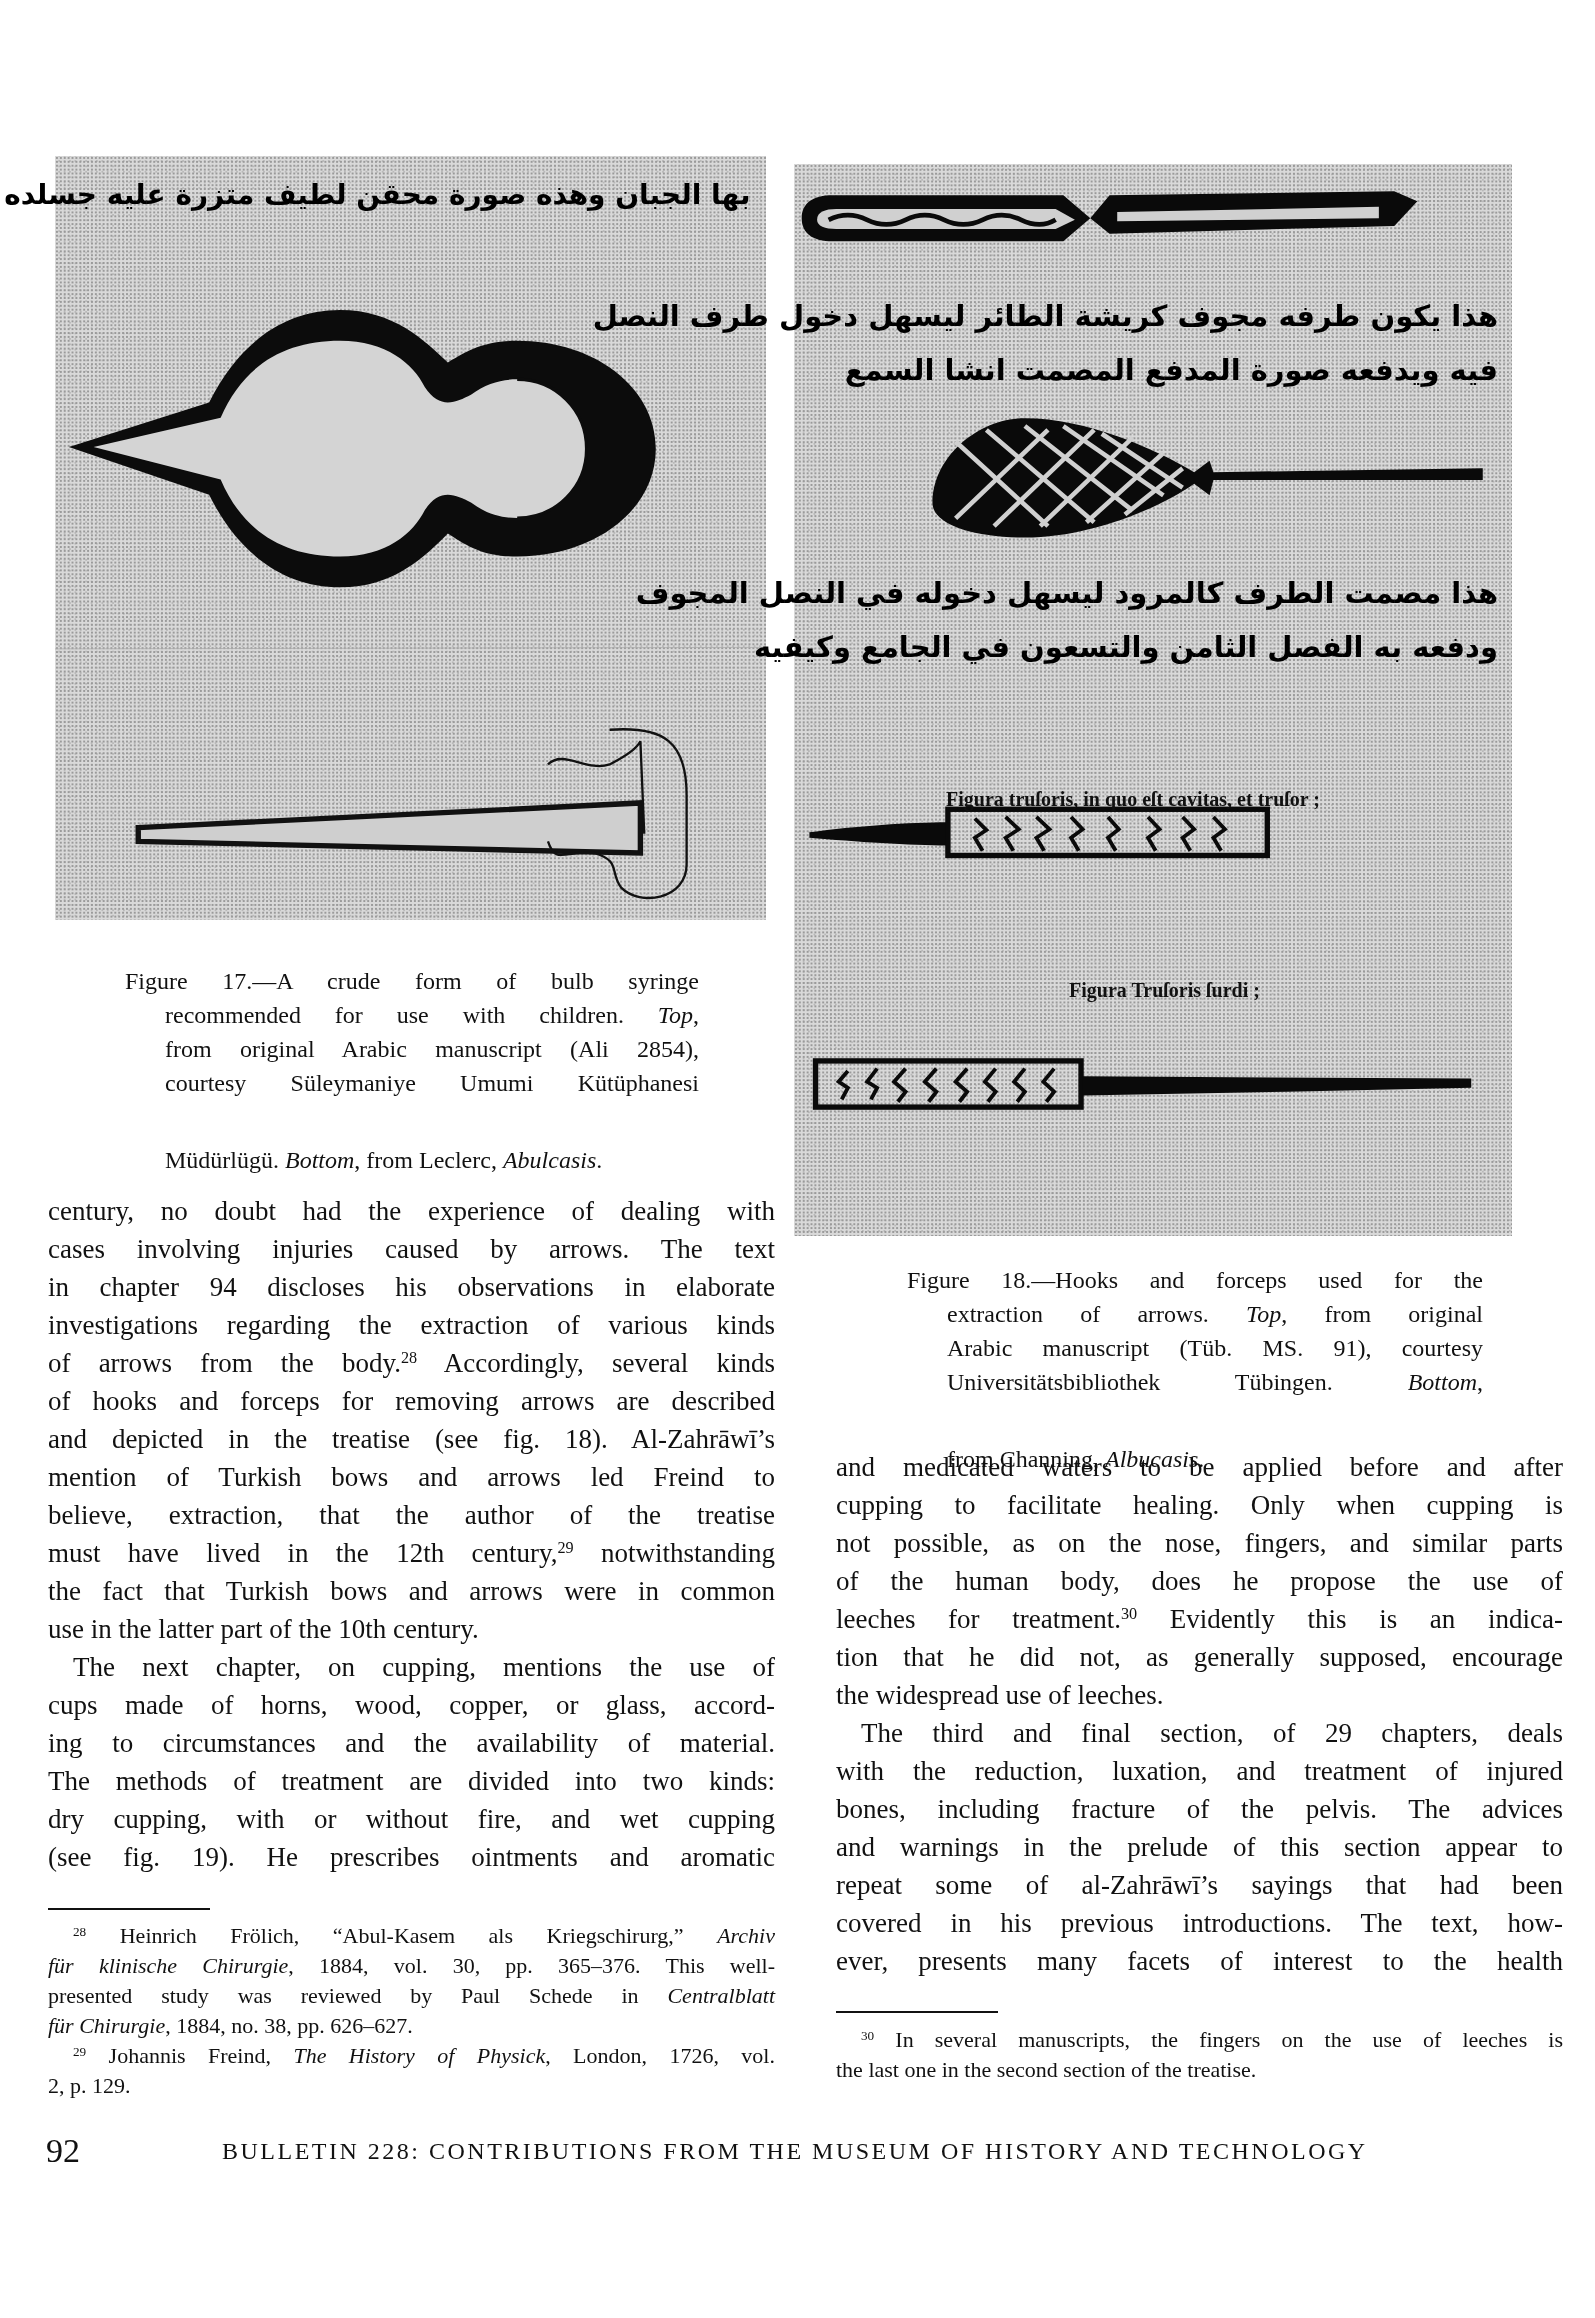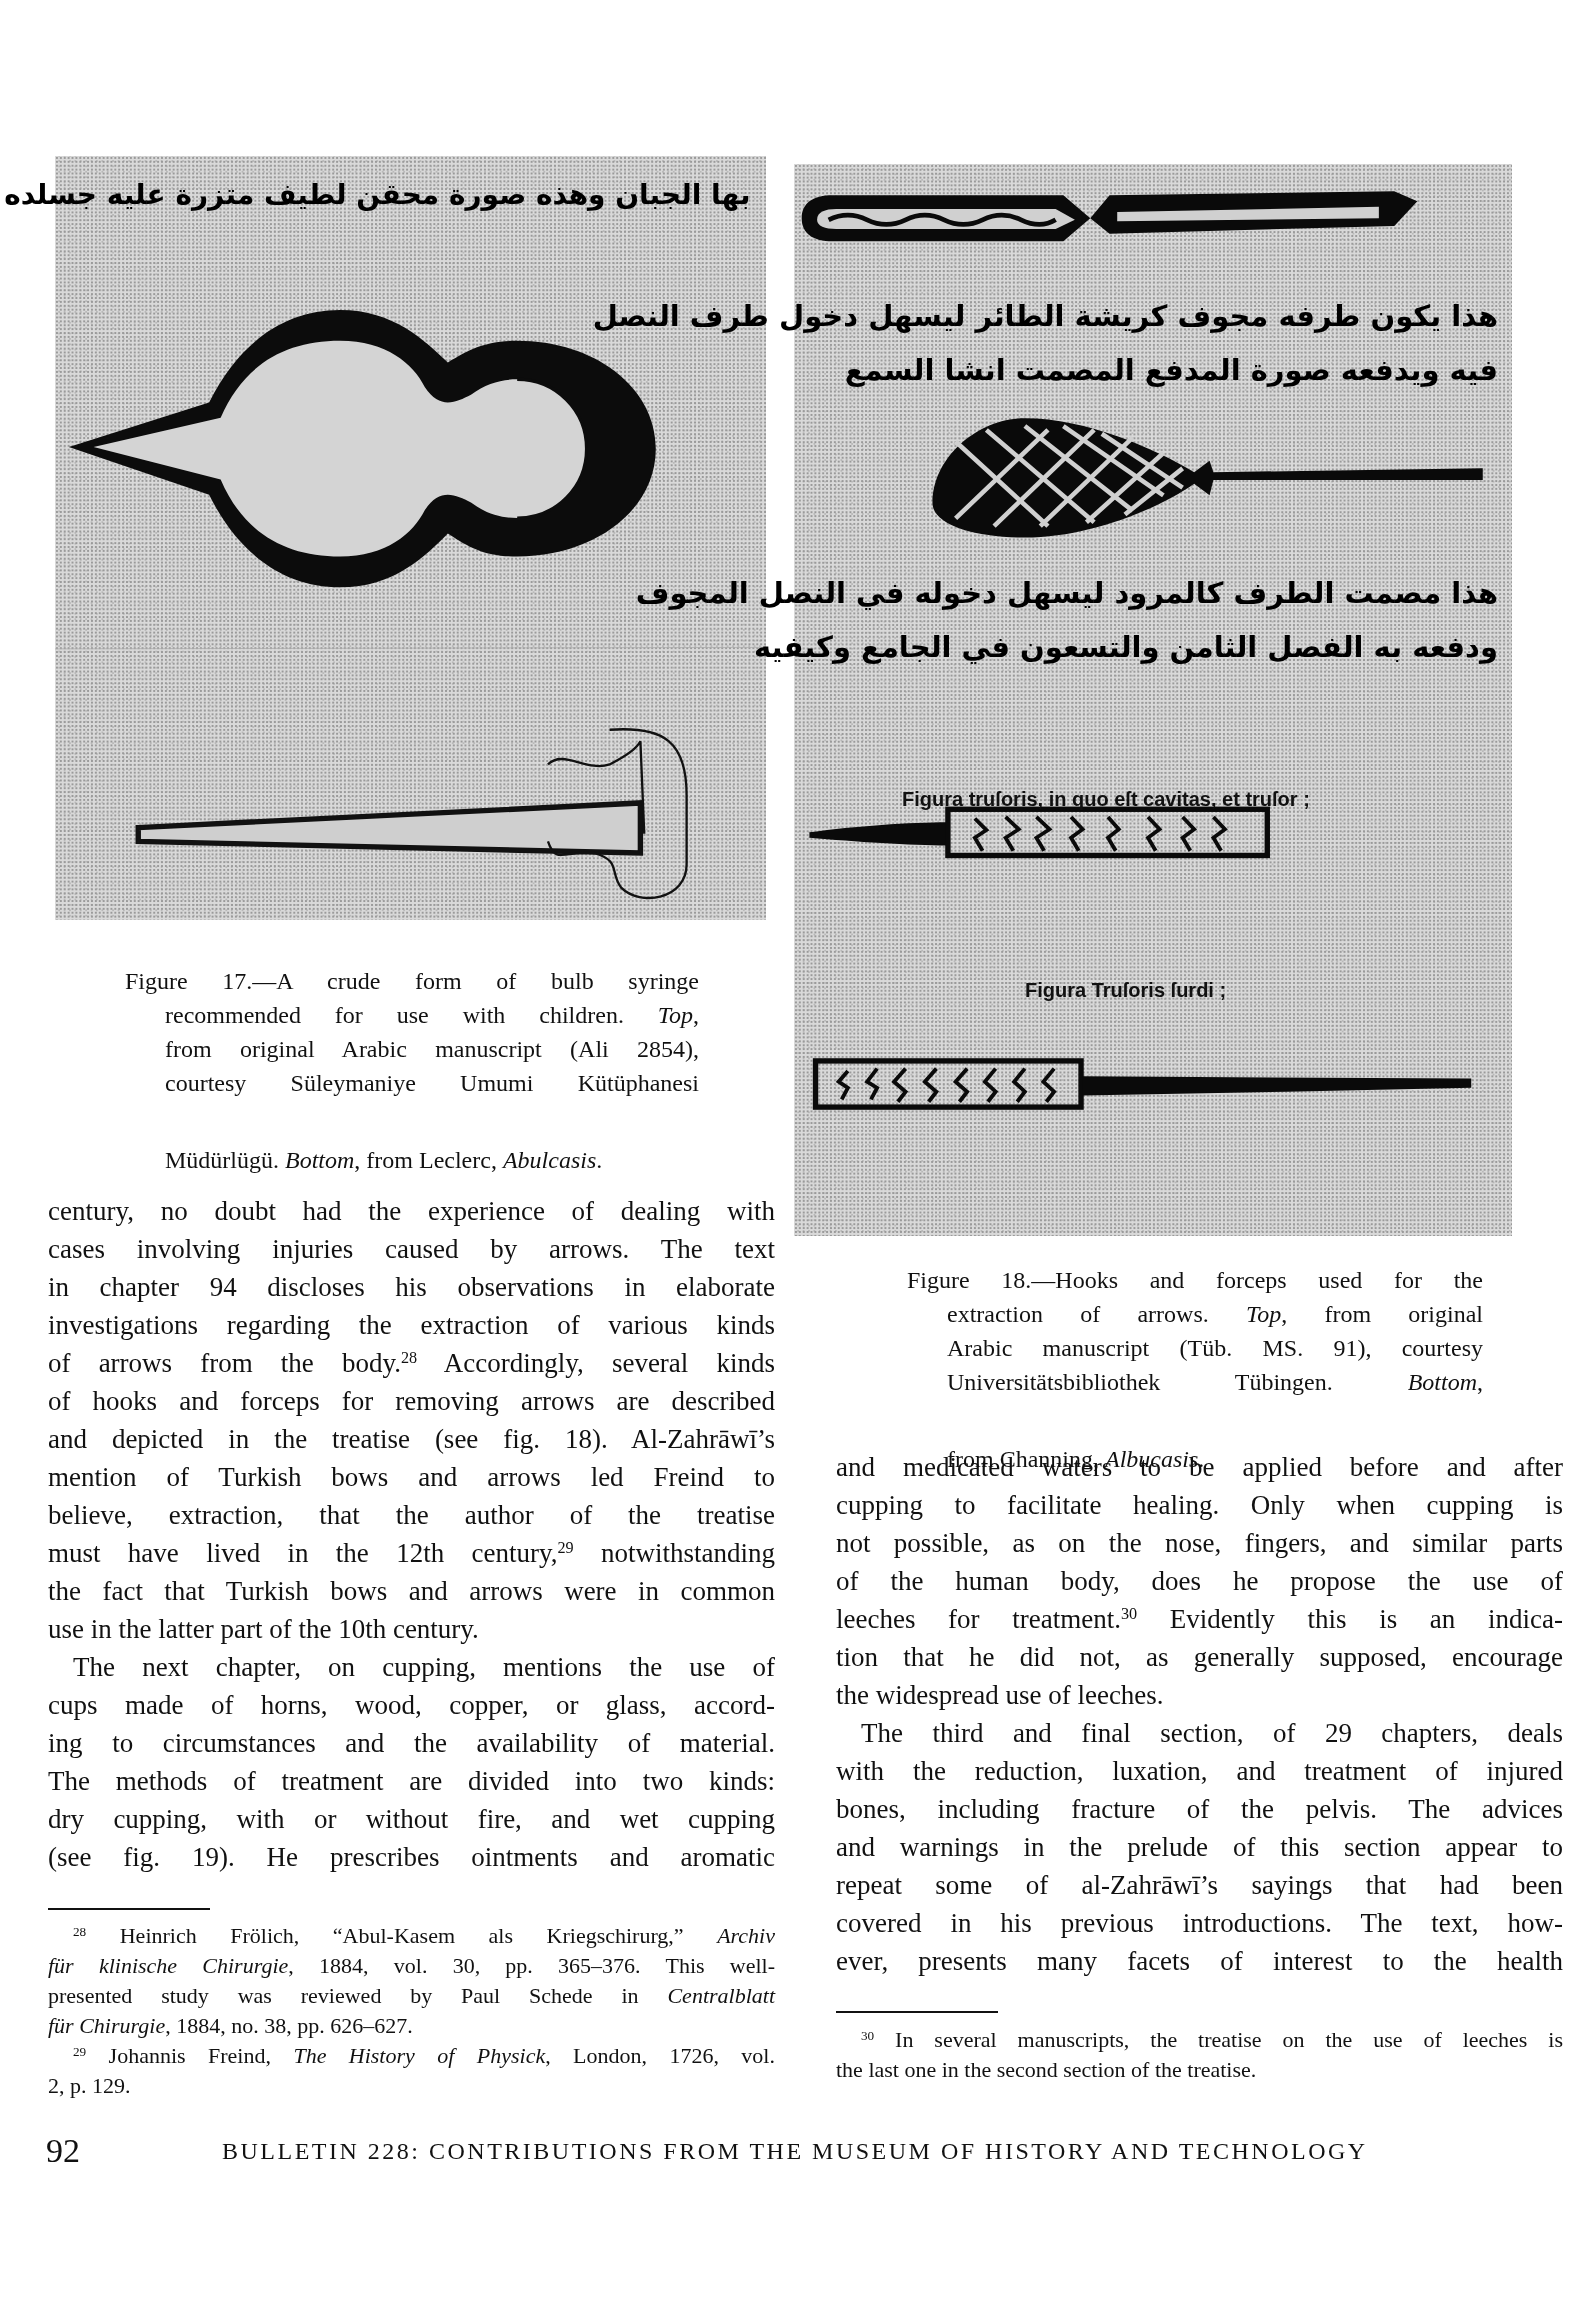--- a/index.html
+++ b/index.html
@@ -10,22 +10,22 @@
   .plate { position: absolute; background-color: #d9d9d9;
     background-image:
       radial-gradient(#9a9a9a 0.7px, transparent 1px),
       radial-gradient(#b5b5b5 0.6px, transparent 0.9px);
     background-size: 3.9px 3.9px, 5.4px 5.4px;
     background-position: 0 0, 1.5px 2.3px; }
   .plate svg { position: absolute; left: 0; top: 0; width: 100%; height: 100%; }
 
   .arabic { position: absolute; font-family: "DejaVu Sans", sans-serif; font-weight: bold;
             direction: rtl; color: #000; white-space: nowrap; }
-  .latin-cap { position: absolute; font-family: Liberation Sans, sans-serif; font-weight: bold;
-               color: #111; white-space: nowrap; }
+  .latin-cap { position: absolute; font-family: Liberation Serif, serif; font-weight: bold;
+               color: #111; white-space: nowrap; margin-left: 44px; }
 
   .caption { position: absolute; font-size: 24px; line-height: 34px; text-align: justify;
              text-align-last: left; hyphens: none; }
   .cap-line { display: block; text-align: justify; text-align-last: justify; }
   .cap-line.last { text-align-last: left; margin-top: 43px; }
   .hang { padding-left: 40px; }
 
   .col { position: absolute; font-size: 27px; line-height: 38px; }
   .ln { display: block; text-align: justify; text-align-last: justify; white-space: nowrap; }
   .ln.end { text-align-last: left; }
@@ -193,19 +193,19 @@
     <span class="ln" data-name="text-line"><span data-name="text-run">with the reduction, luxation, and treatment of injured</span></span>
     <span class="ln" data-name="text-line"><span data-name="text-run">bones, including fracture of the pelvis.  The advices</span></span>
     <span class="ln" data-name="text-line"><span data-name="text-run">and warnings in the prelude of this section appear to</span></span>
     <span class="ln" data-name="text-line"><span data-name="text-run">repeat some of al-Zahrāwī’s sayings that had been</span></span>
     <span class="ln" data-name="text-line"><span data-name="text-run">covered in his previous introductions.  The text, how-</span></span>
     <span class="ln" data-name="text-line"><span data-name="text-run">ever, presents many facets of interest to the health</span></span>
   </div>
 
 <div class="rule" data-name="footnote-rule-right" style="left:836px; top:2011px;"></div>
 <div class="fn" data-name="right-column-footnotes" style="left:836px; top:2025px; width:727px;">
-    <span class="ln indent" data-name="footnote-line"><sup data-name="footnote-ref">30</sup><span data-name="text-run"> In several manuscripts, the treatise on the use of leeches is</span></span>
+    <span class="ln indent" data-name="footnote-line"><sup data-name="footnote-ref">30</sup><span data-name="text-run"> In several manuscripts, the fingers on the use of leeches is</span></span>
     <span class="ln end" data-name="footnote-line"><span data-name="text-run">the last one in the second section of the treatise.</span></span>
   </div>
 
 <div class="footer-num" data-name="page-number">92</div>
 <div class="footer-title" data-name="running-footer">BULLETIN 228: CONTRIBUTIONS FROM THE MUSEUM OF HISTORY AND TECHNOLOGY</div>
 
 
 </body></html>

